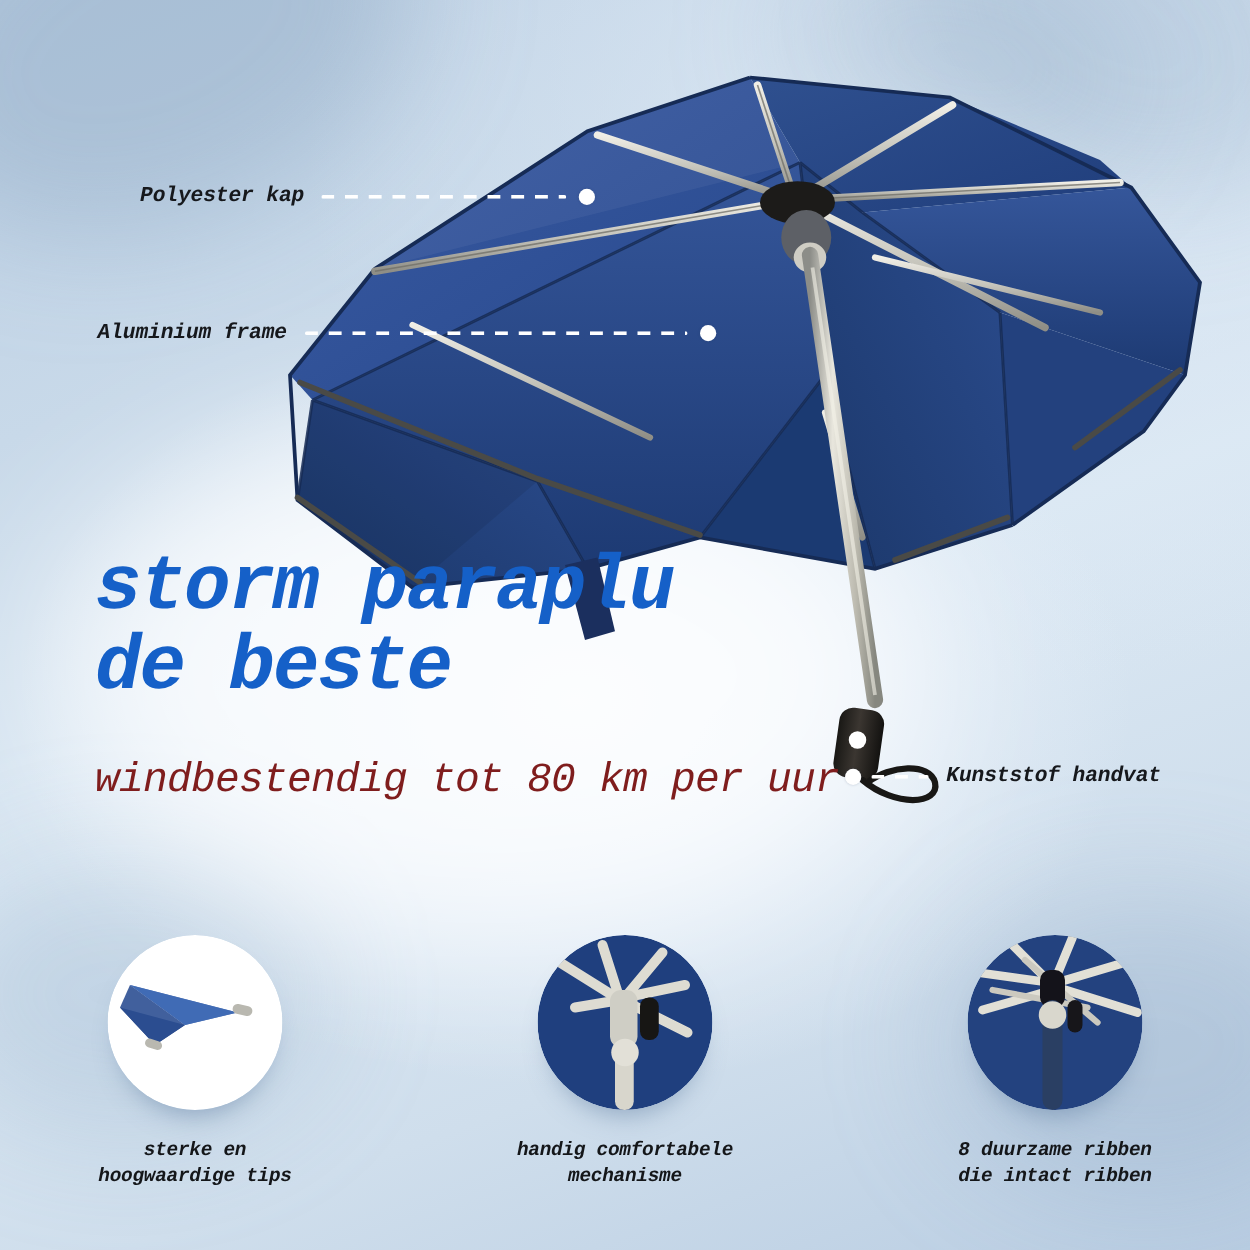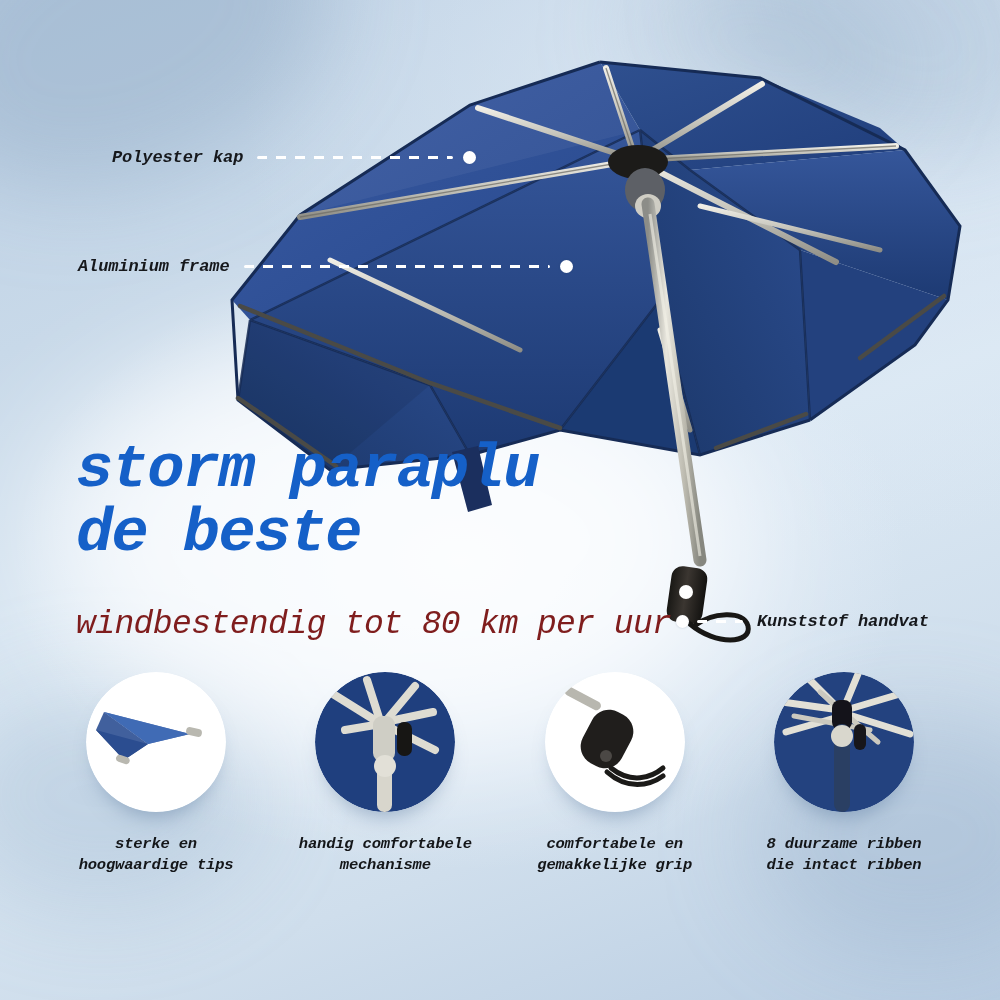--- a/index.html
+++ b/index.html
@@ -116,21 +116,21 @@
     font-weight: 400;
     color: #7f1d1d;
     letter-spacing: -0.6px;
     white-space: nowrap;
   }
 
   
   .features {
     position: absolute;
     left: 0;
-    top: 672px;
+    top: 748px;
     width: 1000px;
     display: flex;
     justify-content: space-between;
     padding: 0 58px;
     box-sizing: border-box;
   }
   .feature {
     width: 196px;
     display: flex;
     flex-direction: column;
@@ -348,36 +348,20 @@
           <rect x="82" y="50" width="15" height="34" rx="7" fill="#171614"></rect>
           <circle cx="70" cy="94" r="11" fill="#e2e0d7"></circle>
         </svg>
       </div>
       <div class="feature-caption">
         <span>handig comfortabele</span><br>
         <span>mechanisme</span>
       </div>
     </div>
 
-    <div class="feature">
-      <div class="thumb">
-        <svg viewBox="0 0 140 140">
-          <circle cx="70" cy="70" r="70" fill="#ffffff"></circle>
-          <rect x="18" y="22" width="40" height="9" rx="4.5" fill="#b8b7af" transform="rotate(28 38 26)"></rect>
-          <rect x="40" y="38" width="44" height="58" rx="19" fill="#201e1c" transform="rotate(28 62 67)"></rect>
-          <circle cx="61" cy="84" r="6" fill="#4b4845"></circle>
-          <path d="M66 96 C86 112, 106 106, 118 96" stroke="#1b1a18" stroke-width="5" fill="none" stroke-linecap="round"></path>
-          <path d="M62 100 C82 118, 104 114, 118 104" stroke="#1b1a18" stroke-width="5" fill="none" stroke-linecap="round"></path>
-        </svg>
-      </div>
-      <div class="feature-caption">
-        <span>comfortabele en</span><br>
-        <span>gemakkelijke grip</span>
-      </div>
-    </div>
 
     <div class="feature">
       <div class="thumb">
         <svg viewBox="0 0 140 140">
           <circle cx="70" cy="70" r="70" fill="#23427f"></circle>
           <g stroke="#e2e0d6" stroke-width="7" stroke-linecap="round" fill="none">
             <path d="M66 38 L8 30"></path>
             <path d="M66 38 L34 6"></path>
             <path d="M70 36 L84 2"></path>
             <path d="M72 38 L126 22"></path>

